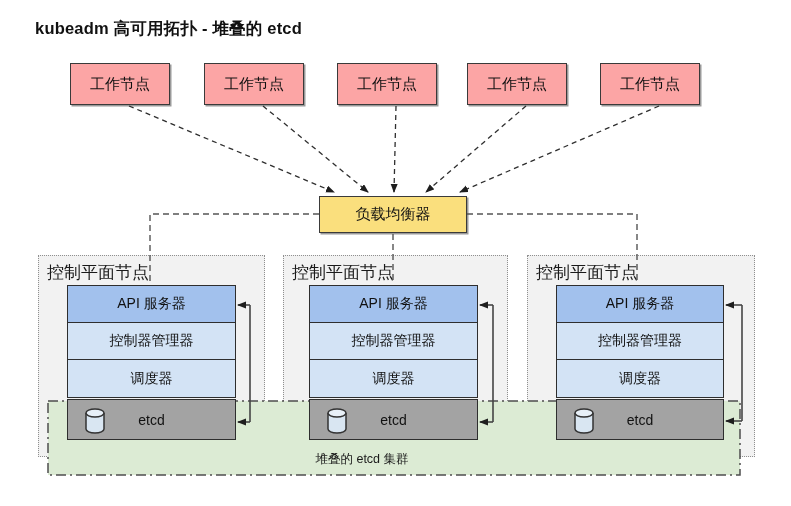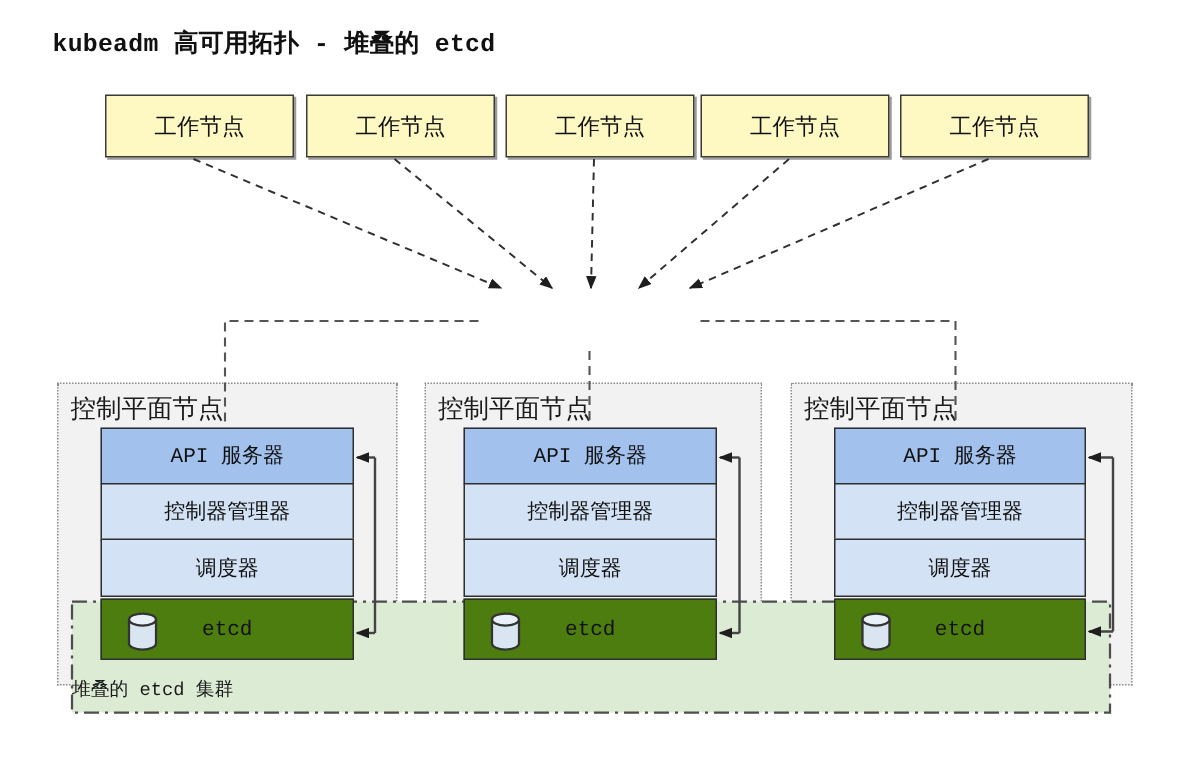--- a/index.html
+++ b/index.html
@@ -1,25 +1,25 @@
 <!DOCTYPE html>
 <html><head>
 <meta charset="utf-8">
 <style>
   html,body{margin:0;padding:0;background:#ffffff;}
   #canvas{
     position:relative;width:791px;height:506px;background:#ffffff;overflow:hidden;
-    font-family:Liberation Mono, monospace;color:#111;
+    font-family:Liberation Sans, sans-serif;color:#111;
   }
   .abs{position:absolute;}
   #title{left:35px;top:18px;font-size:16.5px;font-weight:bold;letter-spacing:.2px;}
 
   
   .worker{
-    top:63px;width:126px;height:42px;background:#fef9c3;
+    top:63px;width:100px;height:42px;background:#fca5a5;
     border:1.6px solid #3a3a3a;box-shadow:1.5px 1.5px 0 #9a9a9a;
     display:flex;align-items:center;justify-content:center;
     font-size:15px;box-sizing:border-box;
   }
   
   #lb{
     left:319px;top:196px;width:148px;height:37px;background:#FADF7D;
     border:1.6px solid #3a3a3a;box-shadow:1.5px 1.5px 0 #9a9a9a;
     display:flex;align-items:center;justify-content:center;
     font-size:15px;box-sizing:border-box;
@@ -34,45 +34,46 @@
   
   .stack{top:285px;width:169px;display:flex;flex-direction:column;}
   .row{
     box-sizing:border-box;border:1.4px solid #2e2e2e;margin-top:-1.4px;
     display:flex;align-items:center;justify-content:center;
     font-size:14px;position:relative;
   }
   .row:first-child{margin-top:0;}
   .row.api{height:38px;background:#A2C1ED;}
   .row.comp{height:39px;background:#D3E3F5;text-align:right;}
-  .row.etcd{height:41px;background:#4d7c0f;margin-top:1px;}
+  .row.etcd{height:41px;background:#a3a3a3;margin-top:1px;}
   .cyl{position:absolute;left:16px;top:7px;}
 
   
-  #cluster-label{left:48px;top:451px;width:628px;text-align:left;font-size:12.5px;color:#1a1a1a;}
+  #cluster-label{left:48px;top:451px;width:628px;text-align:center;font-size:12.5px;color:#1a1a1a;}
 
   svg.layer{position:absolute;left:0;top:0;pointer-events:none;}
   #bg-lines{z-index:1;}
   .cp{z-index:0;}
   .stack,#lb,.worker,#title,#cluster-label{z-index:2;}
   #overlay{z-index:3;}
 </style>
 </head>
 <body>
 
 <div id="canvas">
 
   <div id="title" class="abs">kubeadm 高可用拓扑 - 堆叠的 etcd</div>
 
   <div class="abs worker" style="left:70px">工作节点</div>
   <div class="abs worker" style="left:204px">工作节点</div>
   <div class="abs worker" style="left:337px">工作节点</div>
   <div class="abs worker" style="left:467px">工作节点</div>
   <div class="abs worker" style="left:600px">工作节点</div>
 
+  <div id="lb" class="abs">负载均衡器</div>
 
   <div class="abs cp" style="left:38px;width:227px">
     <div class="cp-label">控制平面节点</div>
   </div>
   <div class="abs cp" style="left:283px;width:225px">
     <div class="cp-label">控制平面节点</div>
   </div>
   <div class="abs cp" style="left:527px;width:228px">
     <div class="cp-label">控制平面节点</div>
   </div>

